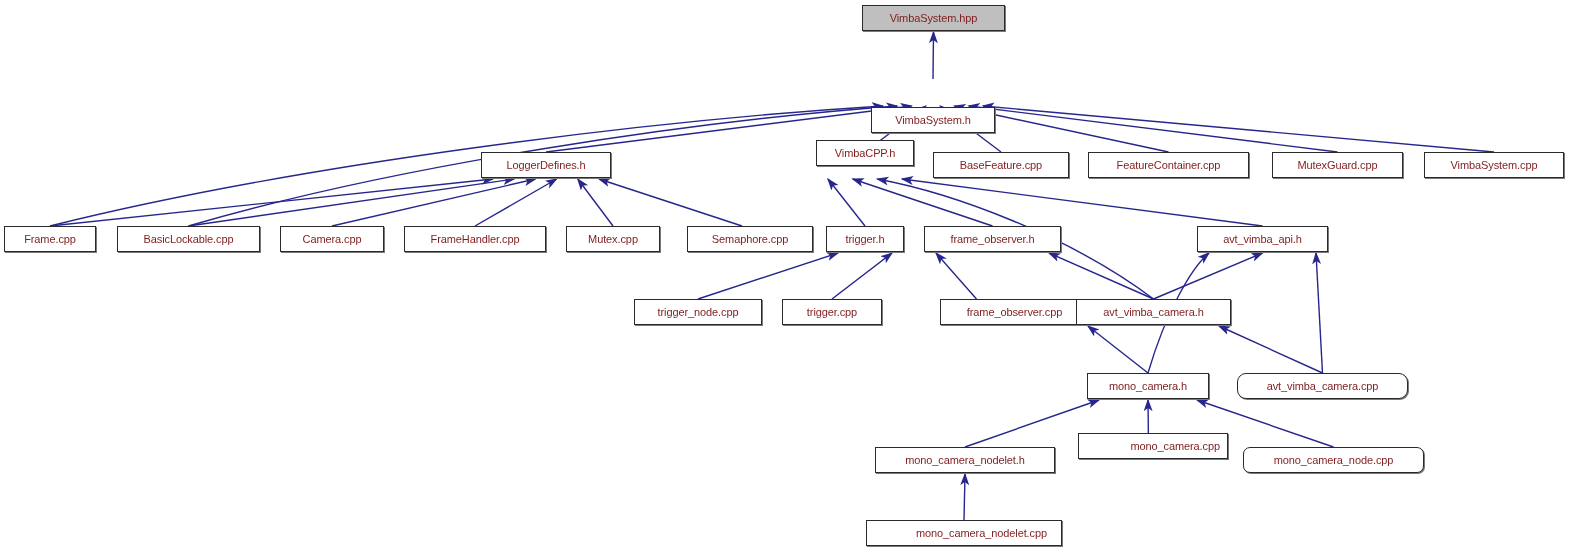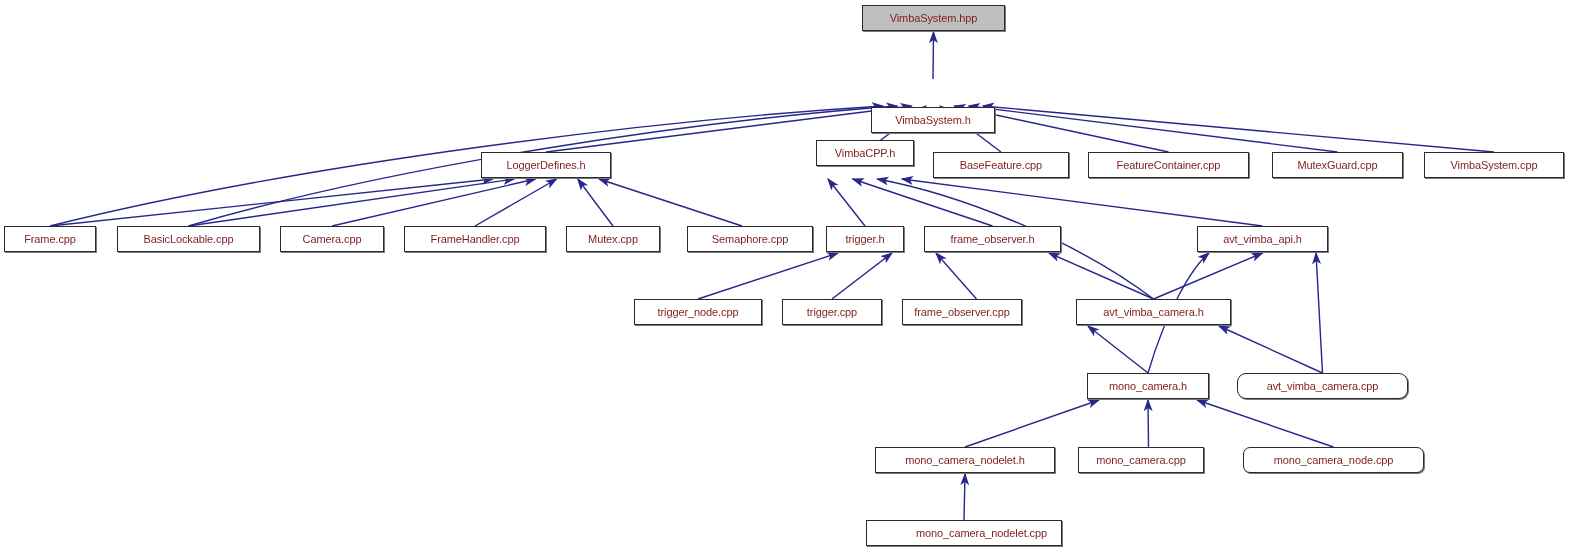--- a/index.html
+++ b/index.html
@@ -135,36 +135,36 @@
     </div>
     <div class="node" style="left: 1197px; top: 226px; width: 131px;">
       <span>avt_vimba_api.h</span>
     </div>
     <div class="node" style="left: 634px; top: 299px; width: 128px;">
       <span>trigger_node.cpp</span>
     </div>
     <div class="node" style="left: 782px; top: 299px; width: 100px;">
       <span>trigger.cpp</span>
     </div>
-    <div class="node" style="left: 902px; top: 299px; width: 120px;">
+    <div class="node" style="left: 940px; top: 299px; width: 149px;">
       <span>frame_observer.cpp</span>
     </div>
     <div class="node" style="left: 1076px; top: 299px; width: 155px;">
       <span>avt_vimba_camera.h</span>
     </div>
     <div class="node" style="left: 1087px; top: 373px; width: 122px;">
       <span>mono_camera.h</span>
     </div>
     <div class="node" style="left: 1237px; top: 373px; width: 171px; border-radius: 9px;">
       <span>avt_vimba_camera.cpp</span>
     </div>
     <div class="node" style="left: 875px; top: 447px; width: 180px;">
       <span>mono_camera_nodelet.h</span>
     </div>
-    <div class="node" style="left: 1078px; top: 447px; width: 126px;">
+    <div class="node" style="left: 1078px; top: 433px; width: 150px; justify-content: flex-end;">
       <span>mono_camera.cpp</span>
     </div>
     <div class="node" style="left: 1243px; top: 447px; width: 181px; border-radius: 7px;">
       <span>mono_camera_node.cpp</span>
     </div>
     <div class="node" style="left: 866px; top: 520px; width: 196px; padding-left: 35px;">
       <span>mono_camera_nodelet.cpp</span>
     </div>
   </div>
 

